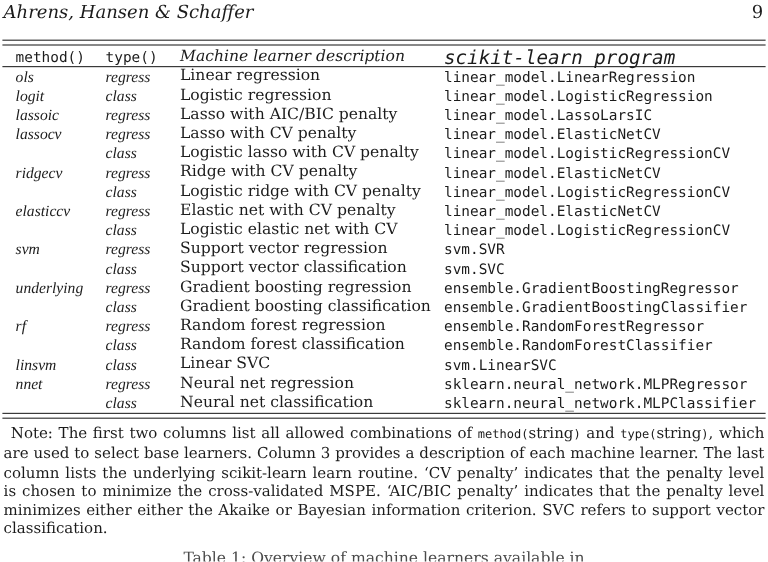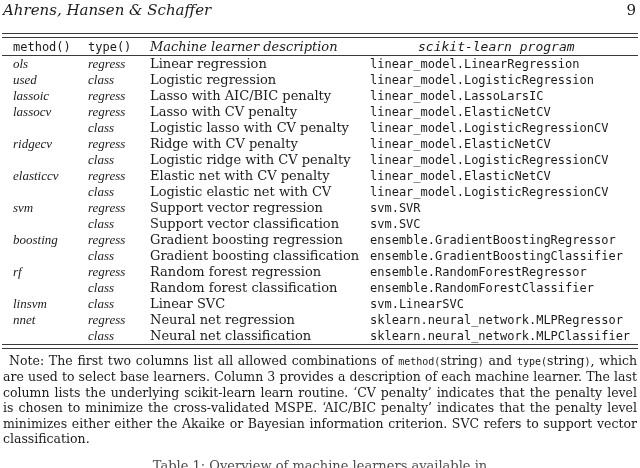--- a/index.html
+++ b/index.html
@@ -29,21 +29,21 @@
   .rule-single { border-top: 1px solid #3a3a3a; }
   .thead-row, .trow {
     display: grid;
     grid-template-columns: 75px 62px 220px auto;
     padding-left: 11px;
     align-items: center;
   }
   .thead-row { height: 17px; }
   .trow { height: 16px; }
   .h-mono { font-family: "DejaVu Sans Mono", monospace; font-size: 12px; }
-  .h-mono-it { font-family: "DejaVu Sans Mono", monospace; font-size: 13px; font-style: italic; margin-left: 48px; }
+  .h-mono-it { font-family: "DejaVu Sans Mono", monospace; font-size: 16px; font-style: italic; }
   .h-desc { font-style: italic; font-size: 13px; }
   .cell-method, .cell-type { font-style: italic; font-size: 13px; line-height: 16px; white-space: nowrap; font-family: Liberation Serif, serif; }
   .cell-desc { font-size: 13px; line-height: 16px; white-space: nowrap; }
   .cell-prog { font-family: "DejaVu Sans Mono", monospace; font-size: 12px; line-height: 16px; white-space: nowrap; }
 
   
   .note {
     position: absolute; top: 353px; left: 3px; width: 634px;
     font-size: 12.5px; line-height: 15.4px;
     text-align: justify;
@@ -77,21 +77,21 @@
   </div>
   <div class="rule-single"></div>
   <div>
       <div class="trow">
         <div class="cell-method">ols</div>
         <div class="cell-type">regress</div>
         <div class="cell-desc">Linear regression</div>
         <div class="cell-prog">linear_model.LinearRegression</div>
       </div>
       <div class="trow">
-        <div class="cell-method">used</div>
+        <div class="cell-method">logit</div>
         <div class="cell-type">class</div>
         <div class="cell-desc">Logistic regression</div>
         <div class="cell-prog">linear_model.LogisticRegression</div>
       </div>
       <div class="trow">
         <div class="cell-method">lassoic</div>
         <div class="cell-type">regress</div>
         <div class="cell-desc">Lasso with AIC/BIC penalty</div>
         <div class="cell-prog">linear_model.LassoLarsIC</div>
       </div>
@@ -137,21 +137,21 @@
         <div class="cell-desc">Support vector regression</div>
         <div class="cell-prog">svm.SVR</div>
       </div>
       <div class="trow">
         <div class="cell-method"></div>
         <div class="cell-type">class</div>
         <div class="cell-desc">Support vector classification</div>
         <div class="cell-prog">svm.SVC</div>
       </div>
       <div class="trow">
-        <div class="cell-method">boosting</div>
+        <div class="cell-method">underlying</div>
         <div class="cell-type">regress</div>
         <div class="cell-desc">Gradient boosting regression</div>
         <div class="cell-prog">ensemble.GradientBoostingRegressor</div>
       </div>
       <div class="trow">
         <div class="cell-method"></div>
         <div class="cell-type">class</div>
         <div class="cell-desc">Gradient boosting classification</div>
         <div class="cell-prog">ensemble.GradientBoostingClassifier</div>
       </div>

